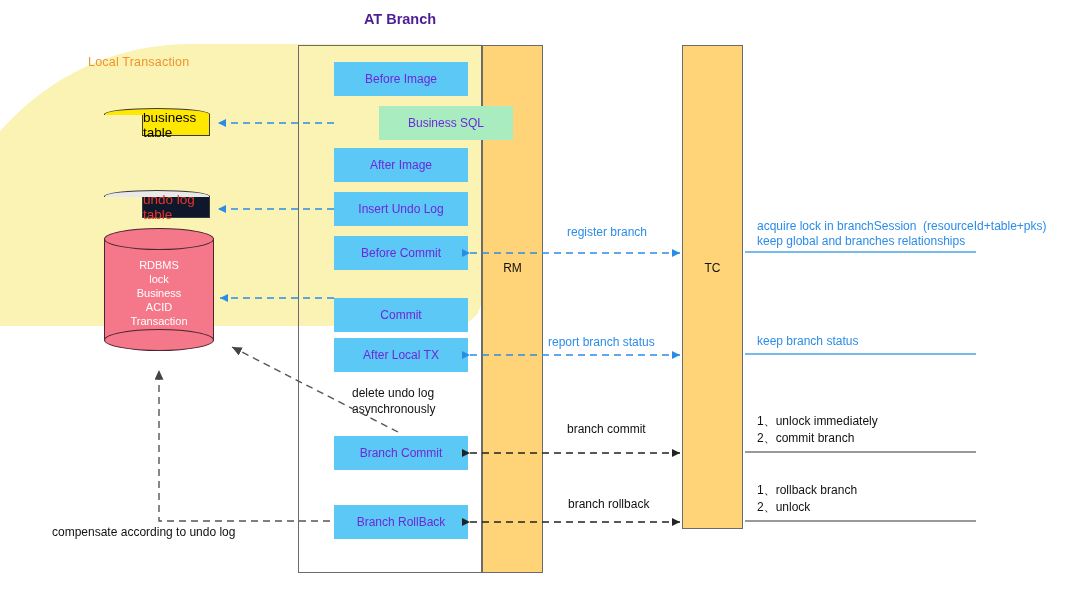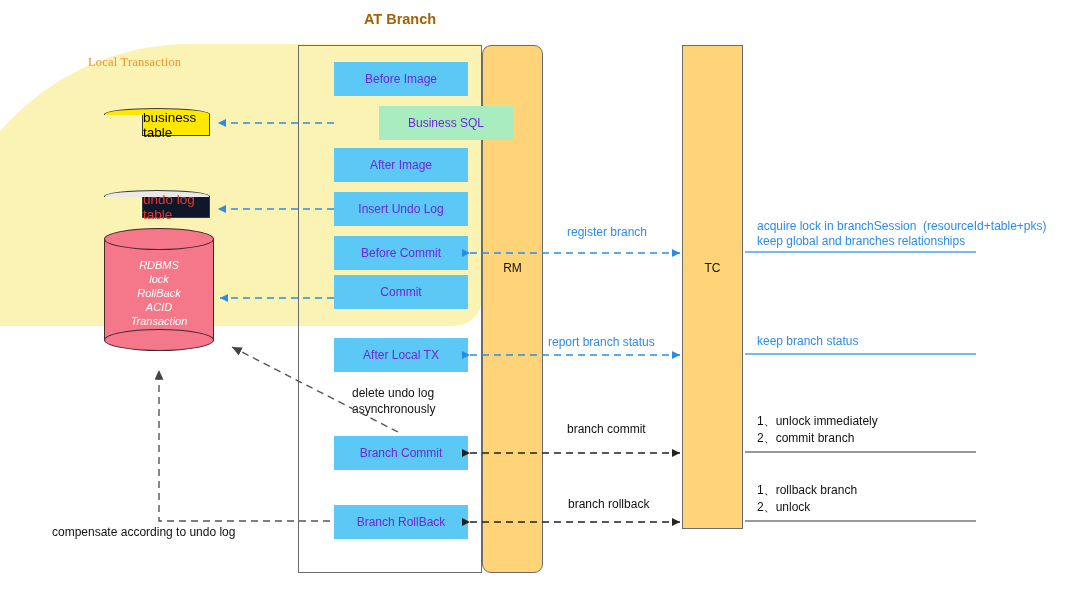--- a/index.html
+++ b/index.html
@@ -16,33 +16,33 @@
     background:#faf3b4;
     border-radius:250px 0 28px 0;
   }
   #local-tx-label{
     left:88px;top:55px;font-size:12.5px;color:#f0932b;letter-spacing:.2px;
   }
 
   
   #at-branch-title{
     left:300px;top:11px;width:200px;text-align:center;
-    font-size:14.5px;font-weight:bold;color:#a16207;
+    font-size:14.5px;font-weight:bold;color:#4c1d95;
   }
 
   
   #at-col{
     left:298px;top:45px;width:184px;height:528px;
     border:1.5px solid #6b6b6b;background:transparent;box-sizing:border-box;
   }
   
   .role-col{
     border:1.5px solid #6b6b6b;background:#ffd479;box-sizing:border-box;
   }
-  #rm-col{left:482px;top:45px;width:61px;height:528px;border-radius:9px;}
+  #rm-col{left:482px;top:45px;width:61px;height:528px;}
   #tc-col{left:682px;top:45px;width:61px;height:484px;}
   .role-label{
     position:absolute;left:0;width:100%;text-align:center;
     font-size:12px;color:#111;
   }
   #rm-col .role-label{top:215px;}
   #tc-col .role-label{top:215px;}
 
   
   .step{
@@ -64,21 +64,21 @@
     font-size:13.5px;box-sizing:border-box;margin-left:38px;
   }
   #business-table{left:104px;top:108px;}
   #business-table .cap{background:#ffe800;}
   #business-table .body{background:#ffe800;color:#000;}
   #undo-log-table{left:104px;top:190px;}
   #undo-log-table .cap{background:#e9e9e9;}
   #undo-log-table .body{background:#0f172a;color:#e8352a;}
 
   
-  #rdbms{position:absolute;left:104px;top:228px;width:120px;height:124px;font-style:italic;}
+  #rdbms{position:absolute;left:104px;top:228px;width:120px;height:124px;}
   #rdbms .top{
     position:absolute;left:0;top:0;width:110px;height:22px;
     background:#f4788a;border:1.6px solid #4a2630;border-radius:50%;
     box-sizing:border-box;z-index:3;
   }
   #rdbms .mid{
     position:absolute;left:0;top:11px;width:110px;height:102px;
     background:#f4788a;border-left:1.6px solid #4a2630;border-right:1.6px solid #4a2630;
     box-sizing:border-box;z-index:1;
   }
@@ -98,60 +98,60 @@
 
   svg#wires{position:absolute;left:0;top:0;width:1080px;height:608px;
             pointer-events:none;overflow:visible;}
 </style>
 </head>
 <body>
 
 <div id="stage">
 
   <div class="abs" id="local-tx-blob"></div>
-  <div class="abs lbl" id="local-tx-label" style="color:#f0932b;font-size:12.5px;font-family:Liberation Serif, serif;">Local Transaction</div>
+  <div class="abs lbl" id="local-tx-label" style="color:#f0932b;font-size:12.5px;">Local Transaction</div>
 
   <div class="abs" id="at-branch-title">AT Branch</div>
 
   <div class="abs" id="at-col"></div>
 
   <div class="abs role-col" id="rm-col">
     <div class="role-label">RM</div>
   </div>
   <div class="abs role-col" id="tc-col">
     <div class="role-label">TC</div>
   </div>
 
   <div class="step" style="top:62px">Before Image</div>
   <div class="step green" style="top:106px">Business SQL</div>
   <div class="step" style="top:192px">Insert Undo Log</div>
   <div class="step" style="top:148px">After Image</div>
   <div class="step" style="top:236px">Before Commit</div>
-  <div class="step" style="top:275px">Commit</div>
+  <div class="step" style="top:298px">Commit</div>
   <div class="step" style="top:338px">After Local TX</div>
   <div class="step" style="top:436px">Branch Commit</div>
   <div class="step" style="top:505px">Branch RollBack</div>
 
   <div class="tbl" id="business-table">
     <div class="cap"></div>
     <div class="body">business table</div>
   </div>
   <div class="tbl" id="undo-log-table">
     <div class="cap"></div>
     <div class="body">undo log table</div>
   </div>
 
   <div id="rdbms">
     <div class="mid"></div>
     <div class="bot"></div>
     <div class="top"></div>
     <div class="txt">
       <div>RDBMS</div>
       <div>lock</div>
-      <div>RollBack</div>
+      <div>Business</div>
       <div>ACID</div>
       <div>Transaction</div>
     </div>
   </div>
 
   <div class="lbl blue" style="left:567px;top:225px;">register branch</div>
   <div class="lbl blue" style="left:548px;top:335px;">report branch status</div>
   <div class="lbl" style="left:567px;top:422px;">branch commit</div>
   <div class="lbl" style="left:568px;top:497px;">branch rollback</div>
 

